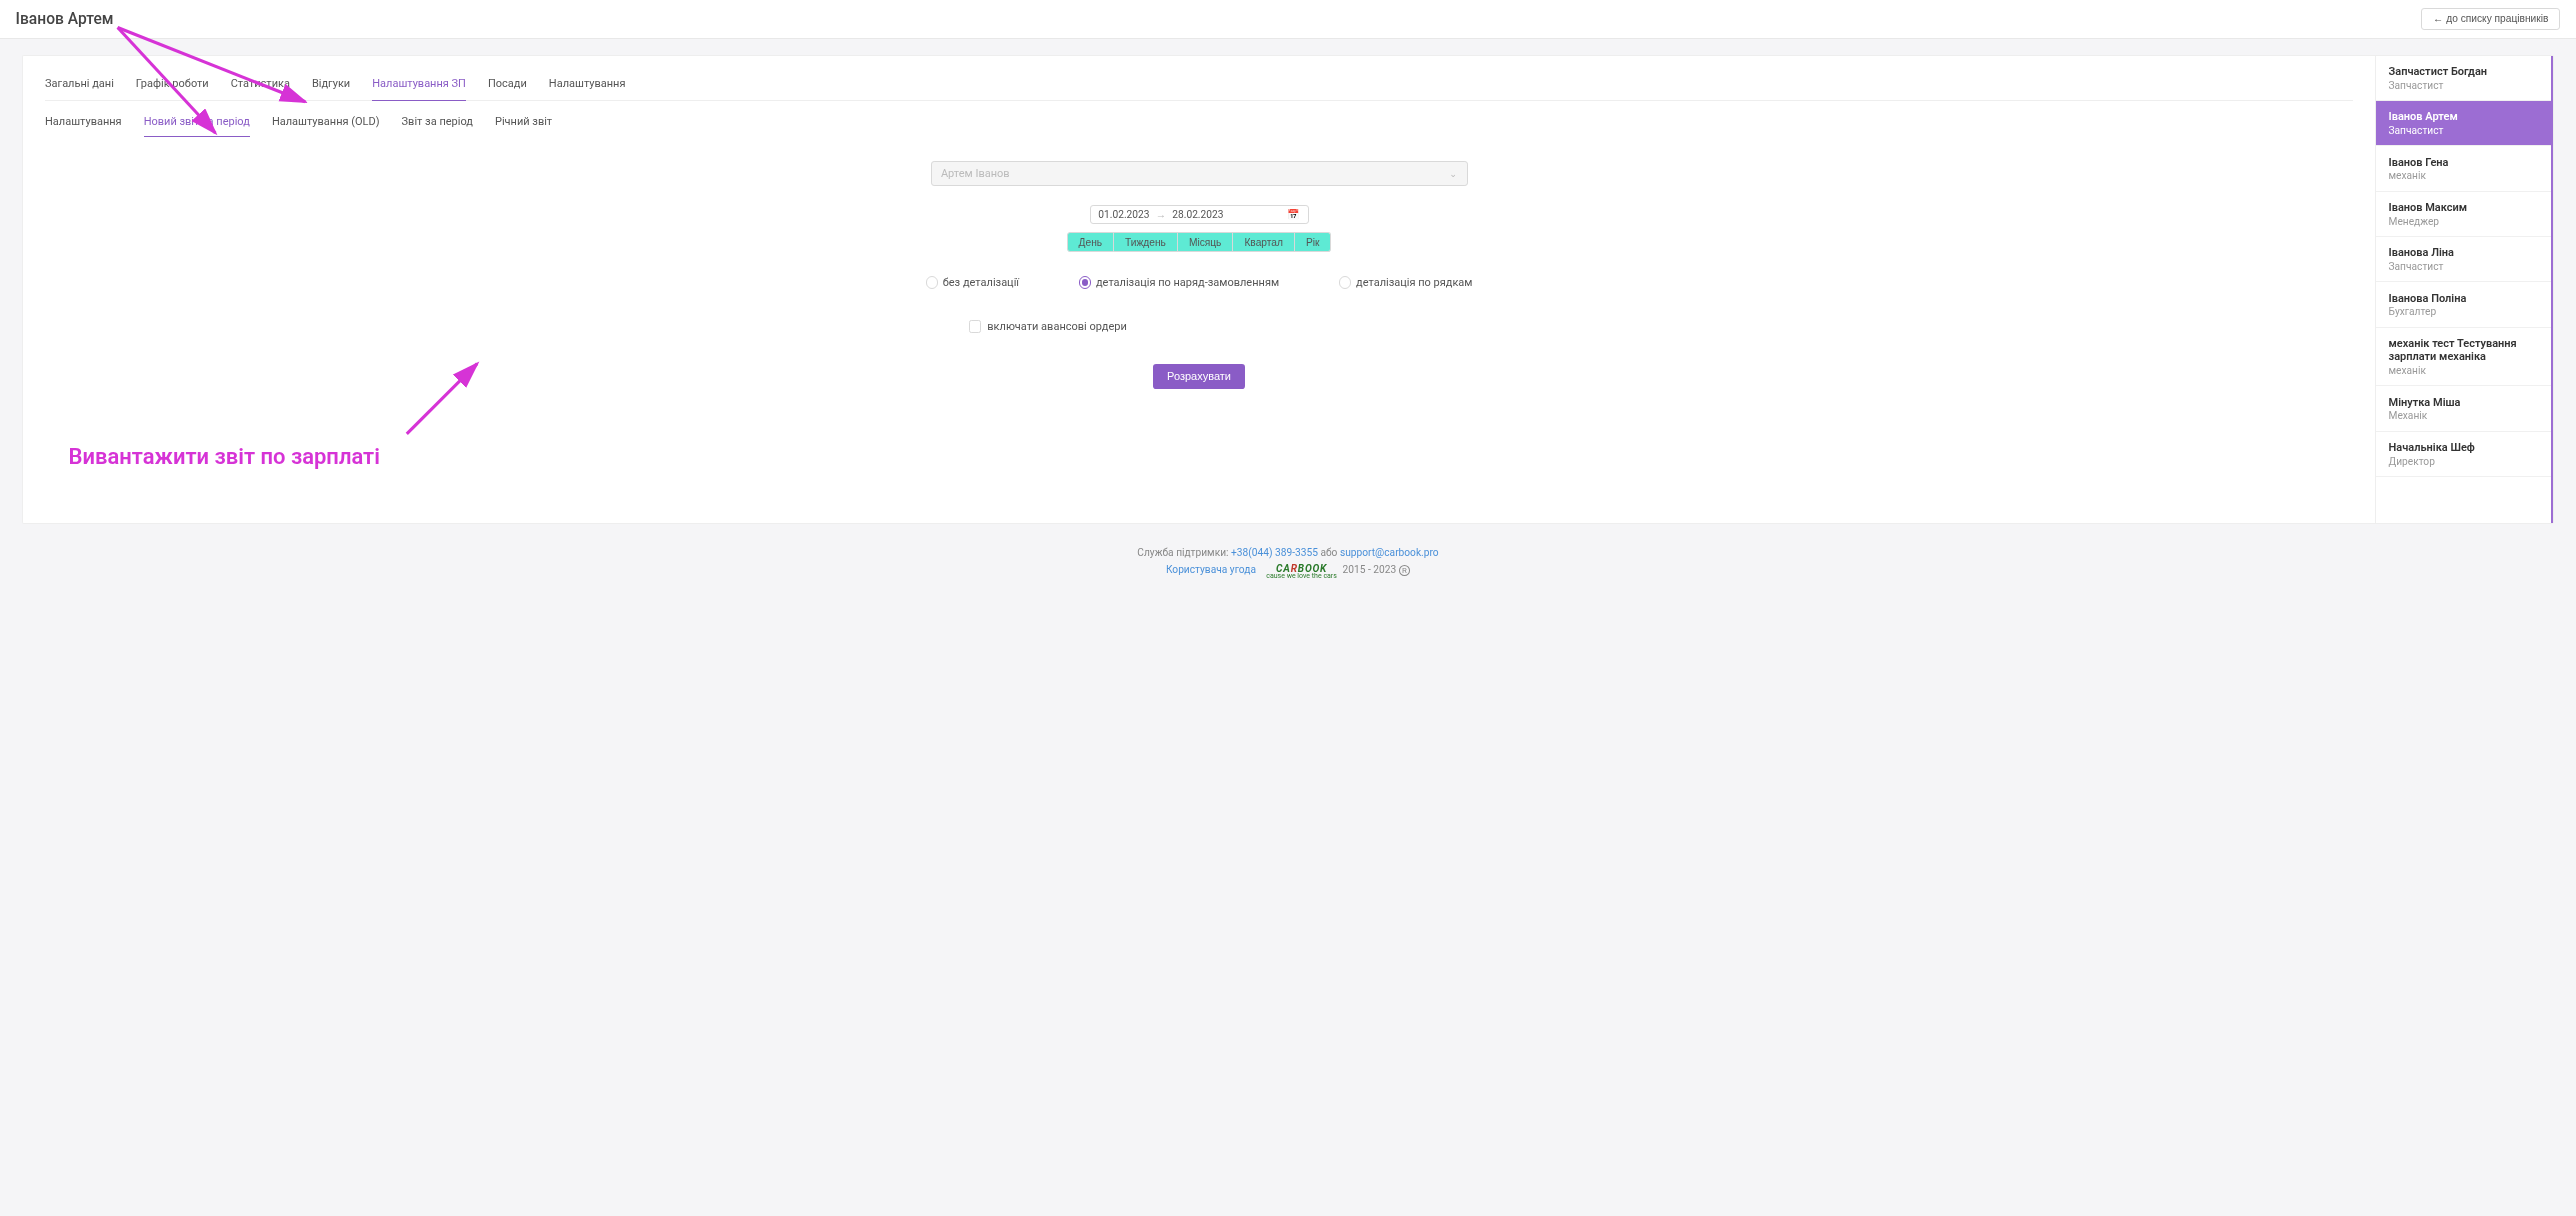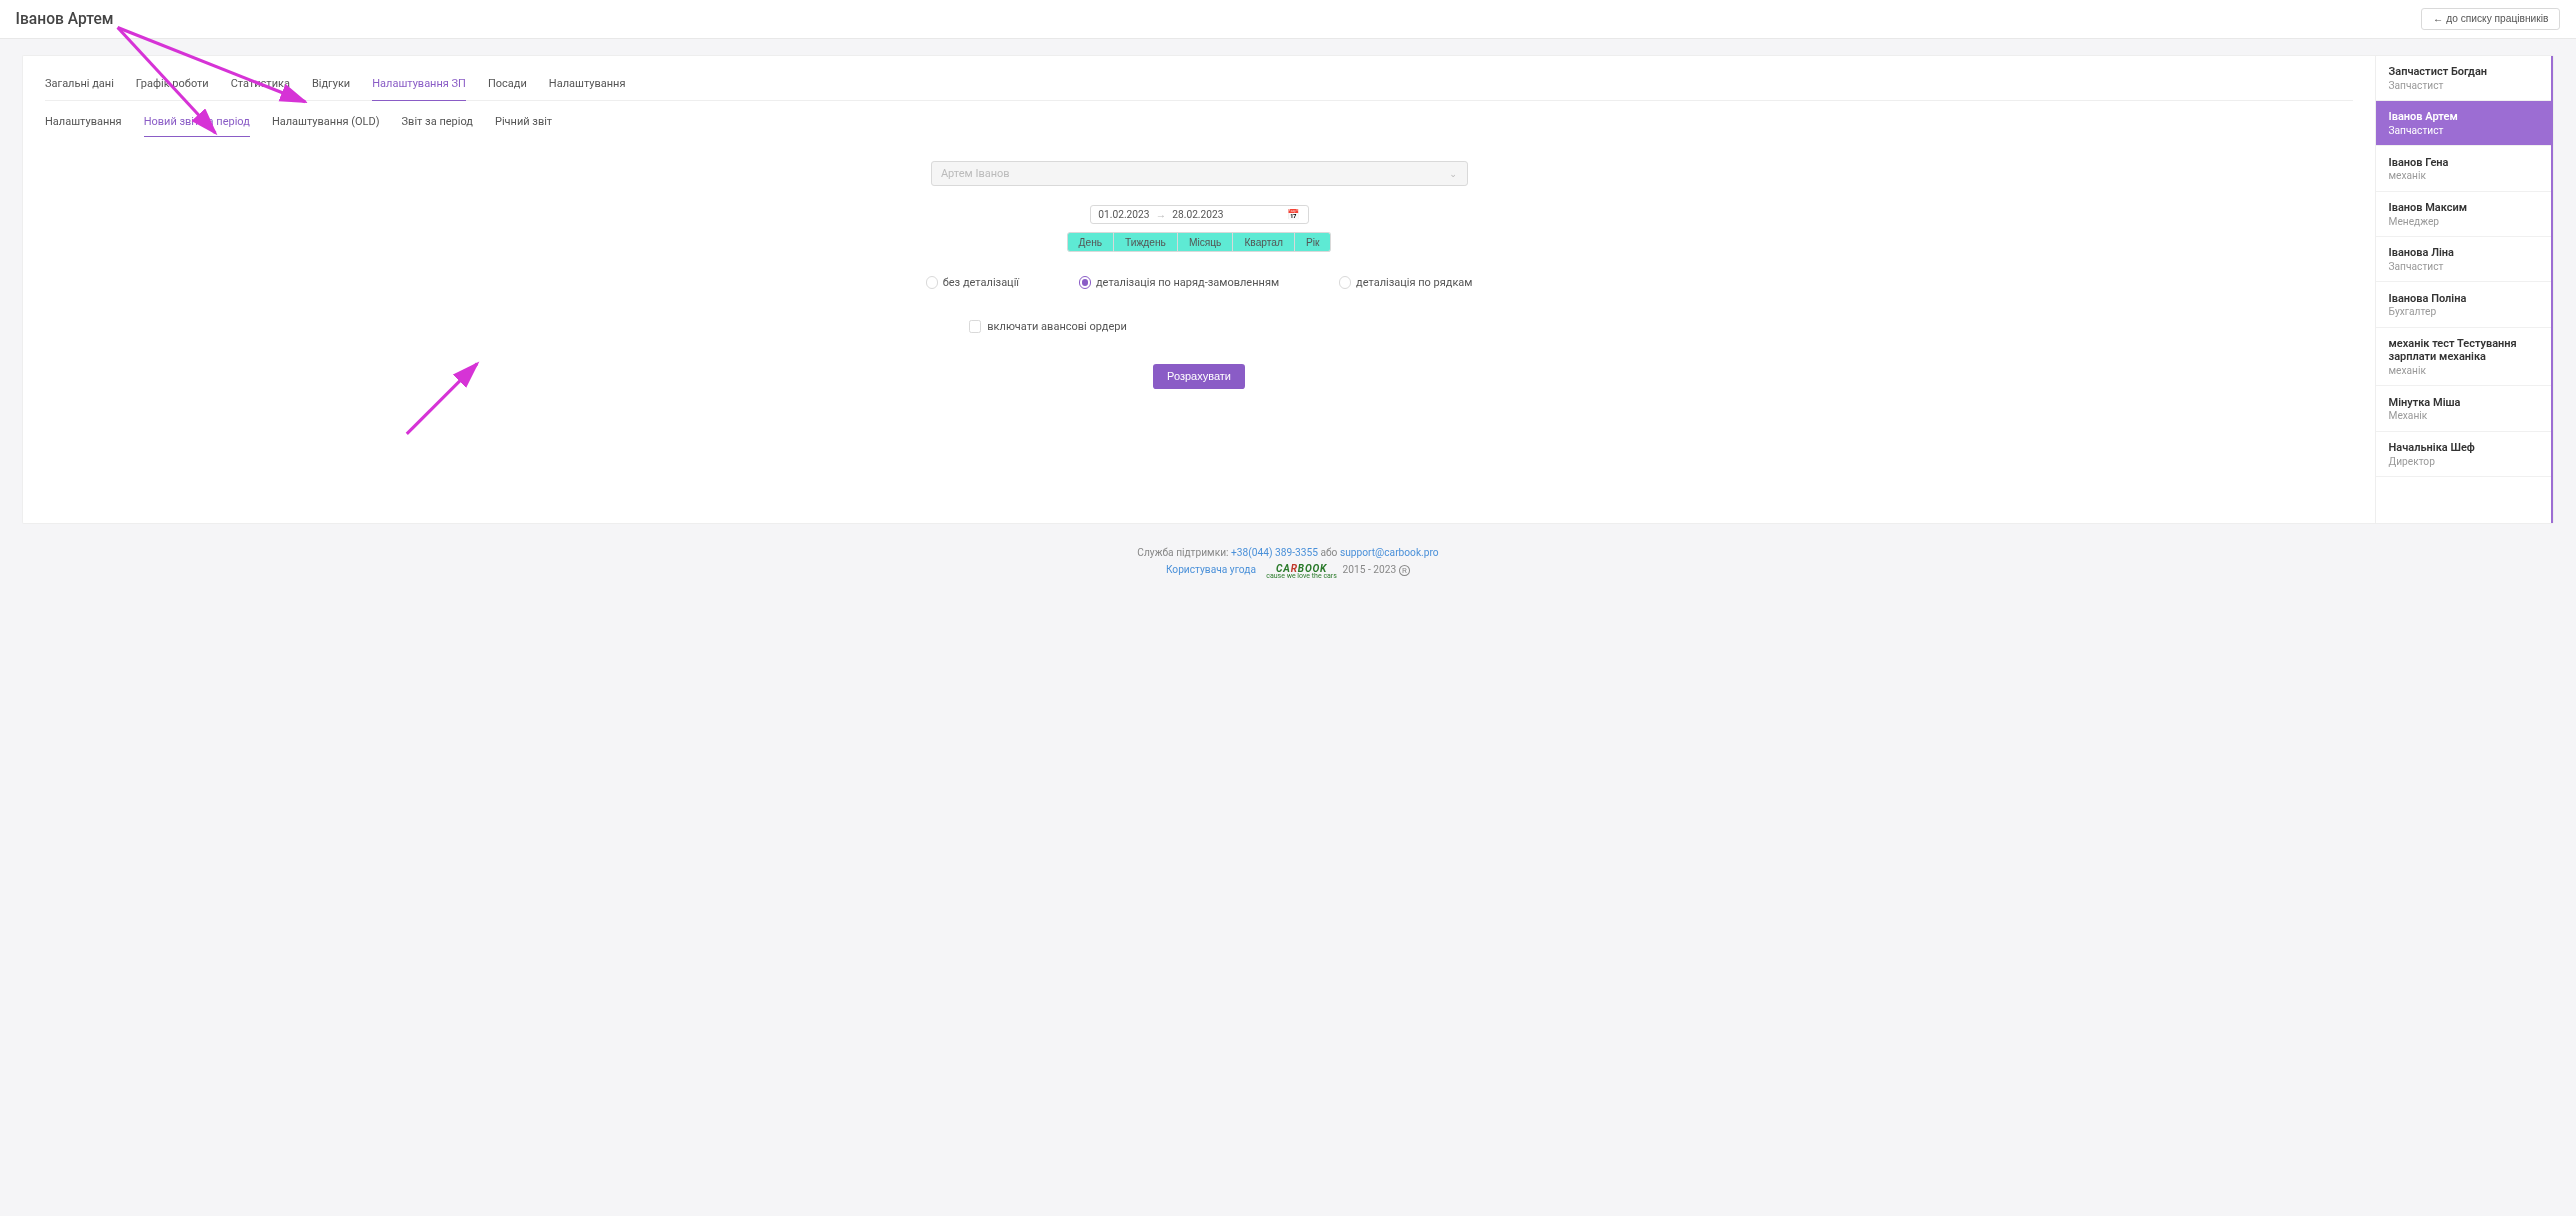--- a/index.html
+++ b/index.html
@@ -341,20 +341,21 @@
           <label class="checkbox-item">
             <span class="chkbox"></span>
             <span>включати авансові ордери</span>
           </label>
         </div>
 
         <button class="calc-btn">Розрахувати</button>
 
       </div>
 
+      <div class="annotation">Вивантажити звіт по зарплаті</div>
 
     </div>
 
     <div class="right">
       <div class="emp-list" id="emp-list">
           <div class="emp-item">
             <div class="emp-name">Запчастист Богдан</div>
             <div class="emp-role">Запчастист</div>
           </div>
           <div class="emp-item active">

